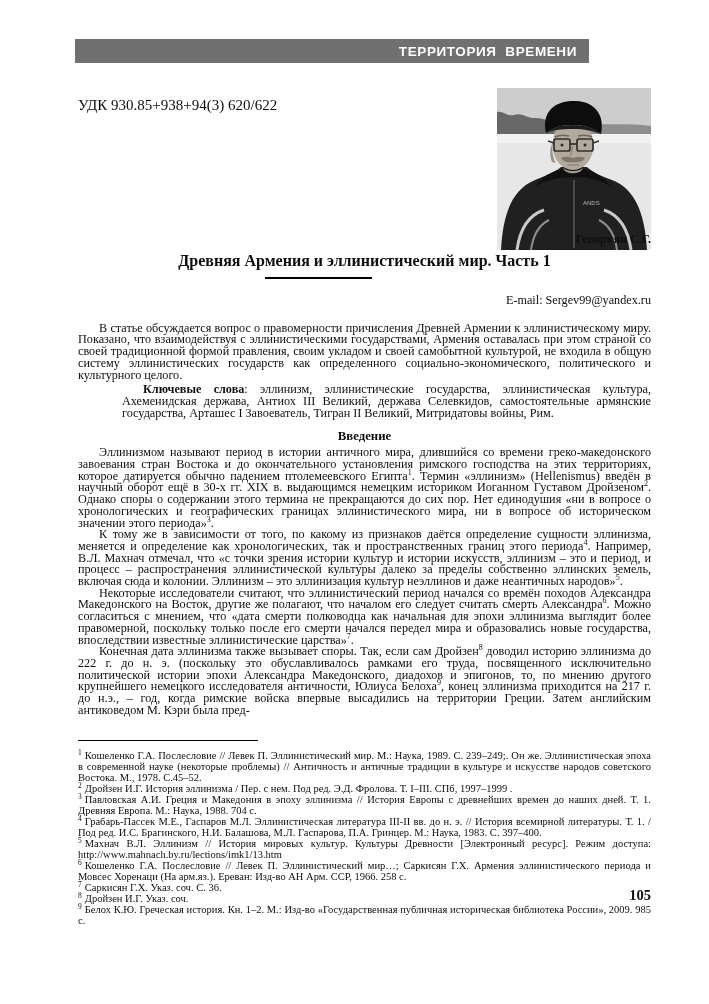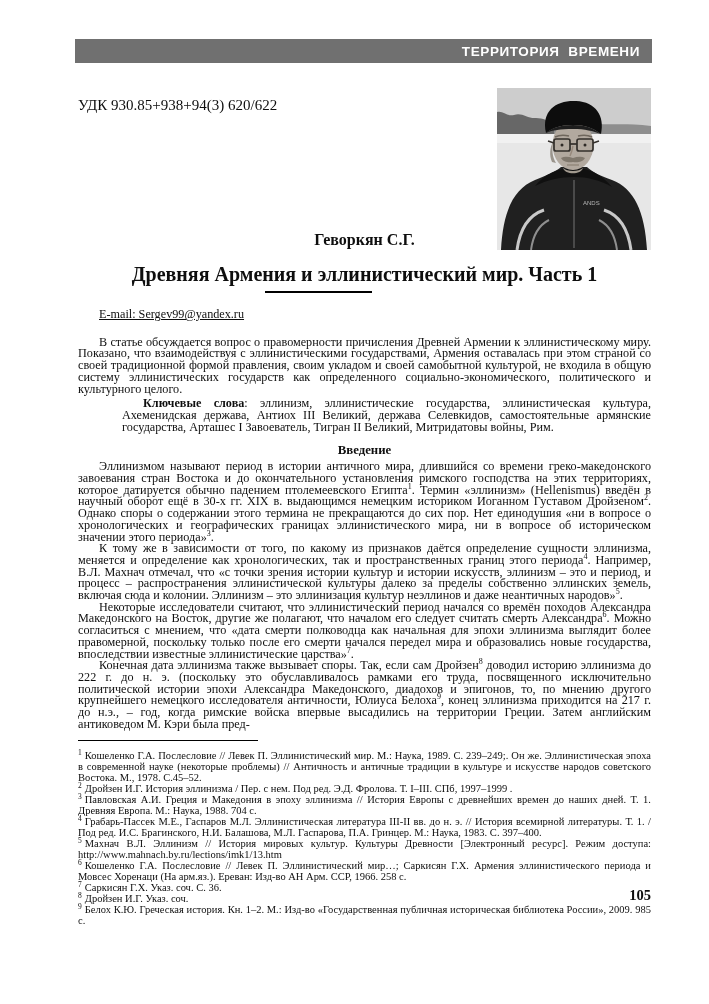--- a/index.html
+++ b/index.html
@@ -1,39 +1,39 @@
 <!DOCTYPE html>
 <html lang="ru"><head>
 <meta charset="utf-8">
 <style>
   html,body{margin:0;padding:0;background:#ffffff;}
   .page{
     position:relative;width:709px;height:1004px;background:#ffffff;
     font-family:"Liberation Serif",serif;color:#0e0e0e;overflow:hidden;
   }
   .header-bar{
-    position:absolute;left:75px;top:39px;width:577px;height:24px;
+    position:absolute;left:75px;top:39px;width:514px;height:24px;
     background:#707070;display:flex;align-items:center;justify-content:flex-end;
     padding-right:12px;box-sizing:border-box;
   }
   .header-label{
     font-family:"Liberation Sans",sans-serif;font-weight:bold;font-size:13.5px;
     color:#ffffff;letter-spacing:0.6px;white-space:pre;
   }
   .udk{position:absolute;left:78px;top:97px;font-size:15px;}
   .photo{position:absolute;left:497px;top:88px;width:154px;height:162px;}
   .main{
     position:absolute;left:78px;top:231px;width:573px;
     font-size:12.2px;line-height:11.7px;text-align:justify;
   }
-  .author-name{font-size:16px;font-weight:bold;line-height:17px;text-align:center;}
-  .title{font-size:20px;font-weight:bold;text-align:center;line-height:23px;margin:15px 0 0 0;}
+  .author-name{font-size:12px;font-weight:bold;line-height:17px;text-align:right;}
+  .title{font-size:16px;font-weight:bold;text-align:center;line-height:23px;margin:1px 0 0 0;}
   .title-rule{width:107px;height:2px;background:#000;margin:5px 0 8px 187px;}
   p.para{margin:0;text-indent:21px;}
-  p.email{text-align:left;margin-top:16px;text-decoration:underline;}
+  p.email{text-align:right;margin-top:16px;}
   p.abstract{margin-top:16px;}
   p.keywords{margin-top:3px;margin-left:44px;}
   .section-heading{font-size:12.8px;font-weight:bold;text-align:center;margin:11px 0 4px 0;line-height:13px;}
   sup{font-size:8px;line-height:0;}
   .footnotes{
     position:absolute;left:78px;top:740px;width:573px;
     font-size:10.5px;line-height:11px;text-align:justify;
   }
   .fn-rule{width:180px;height:1px;background:#000;margin-bottom:9px;}
   p.footnote{margin:0;}

